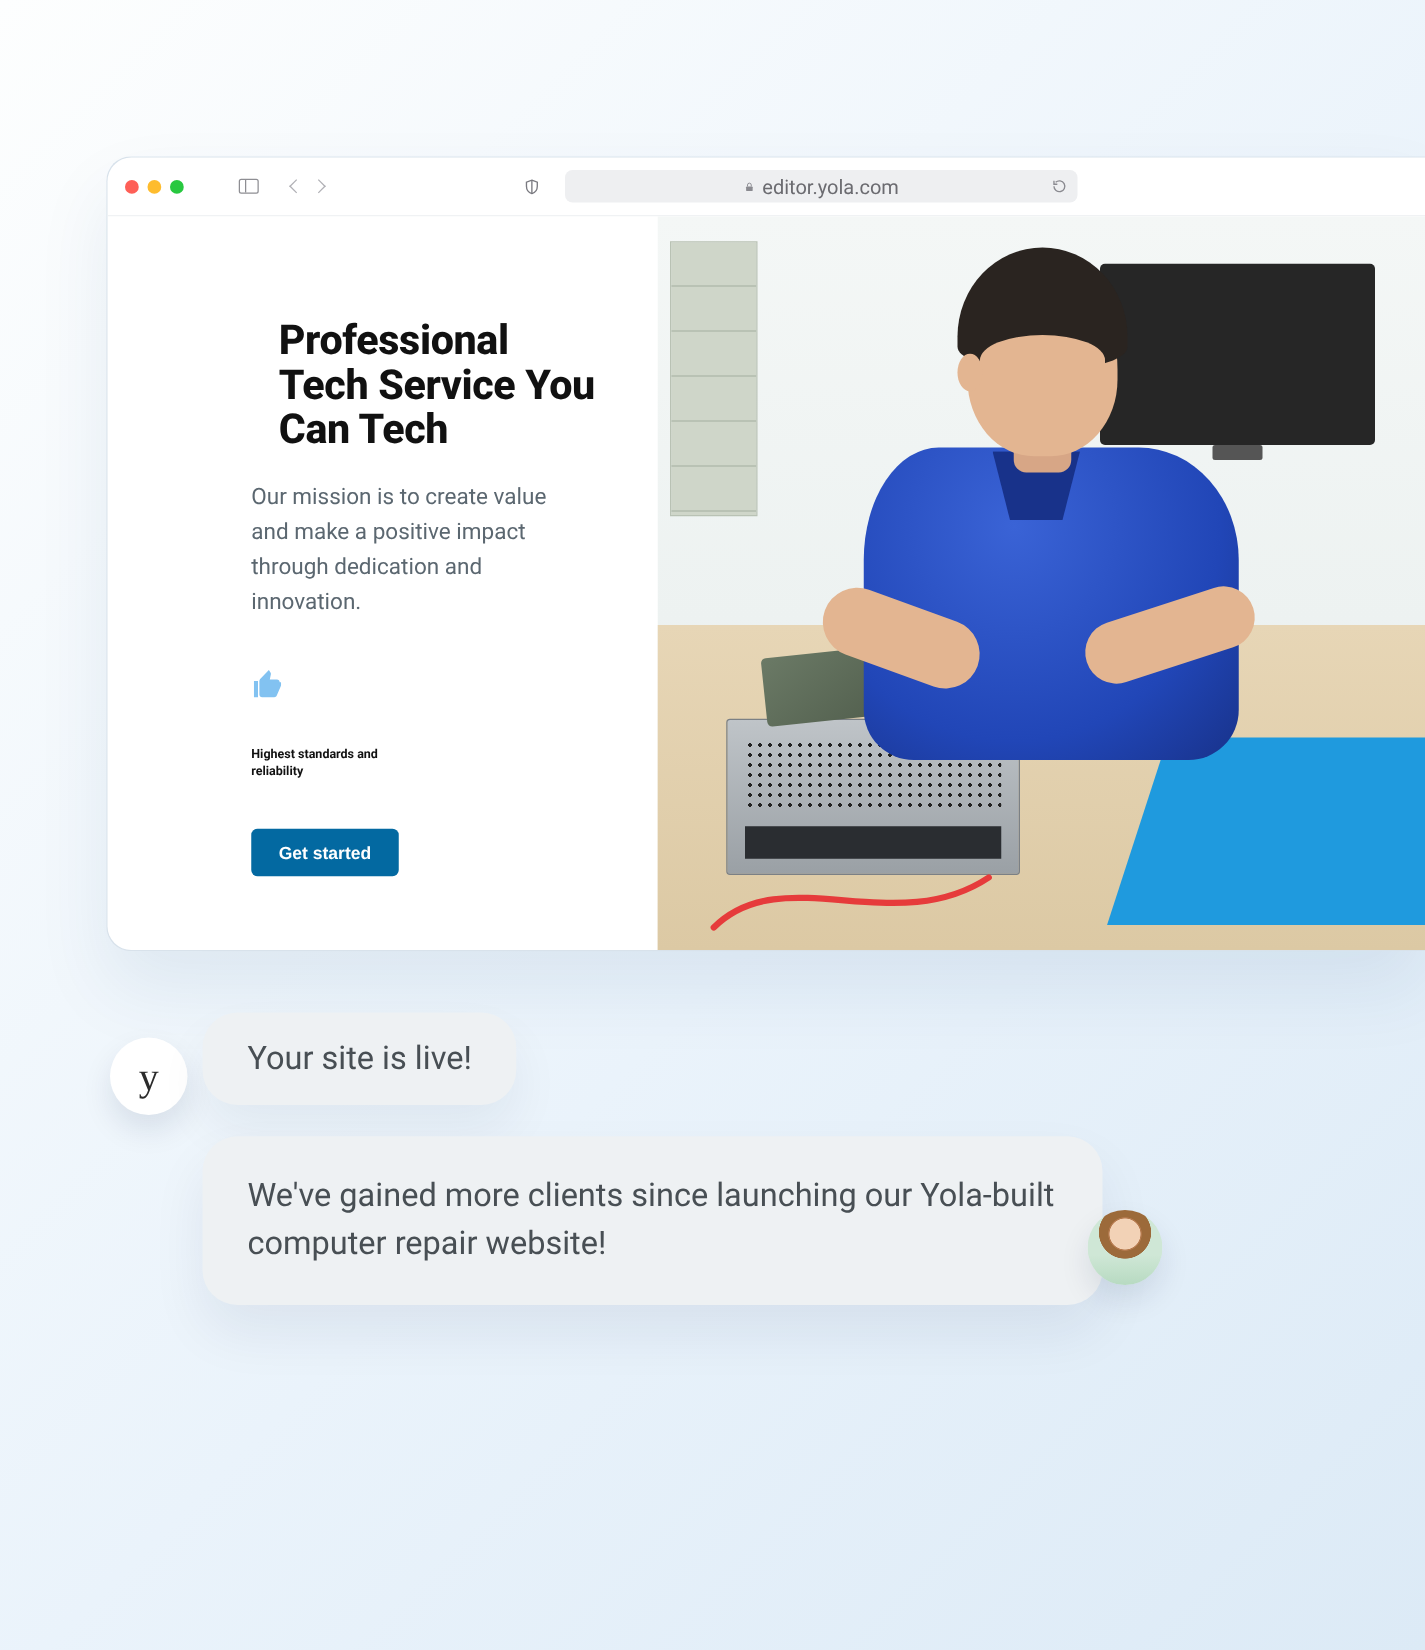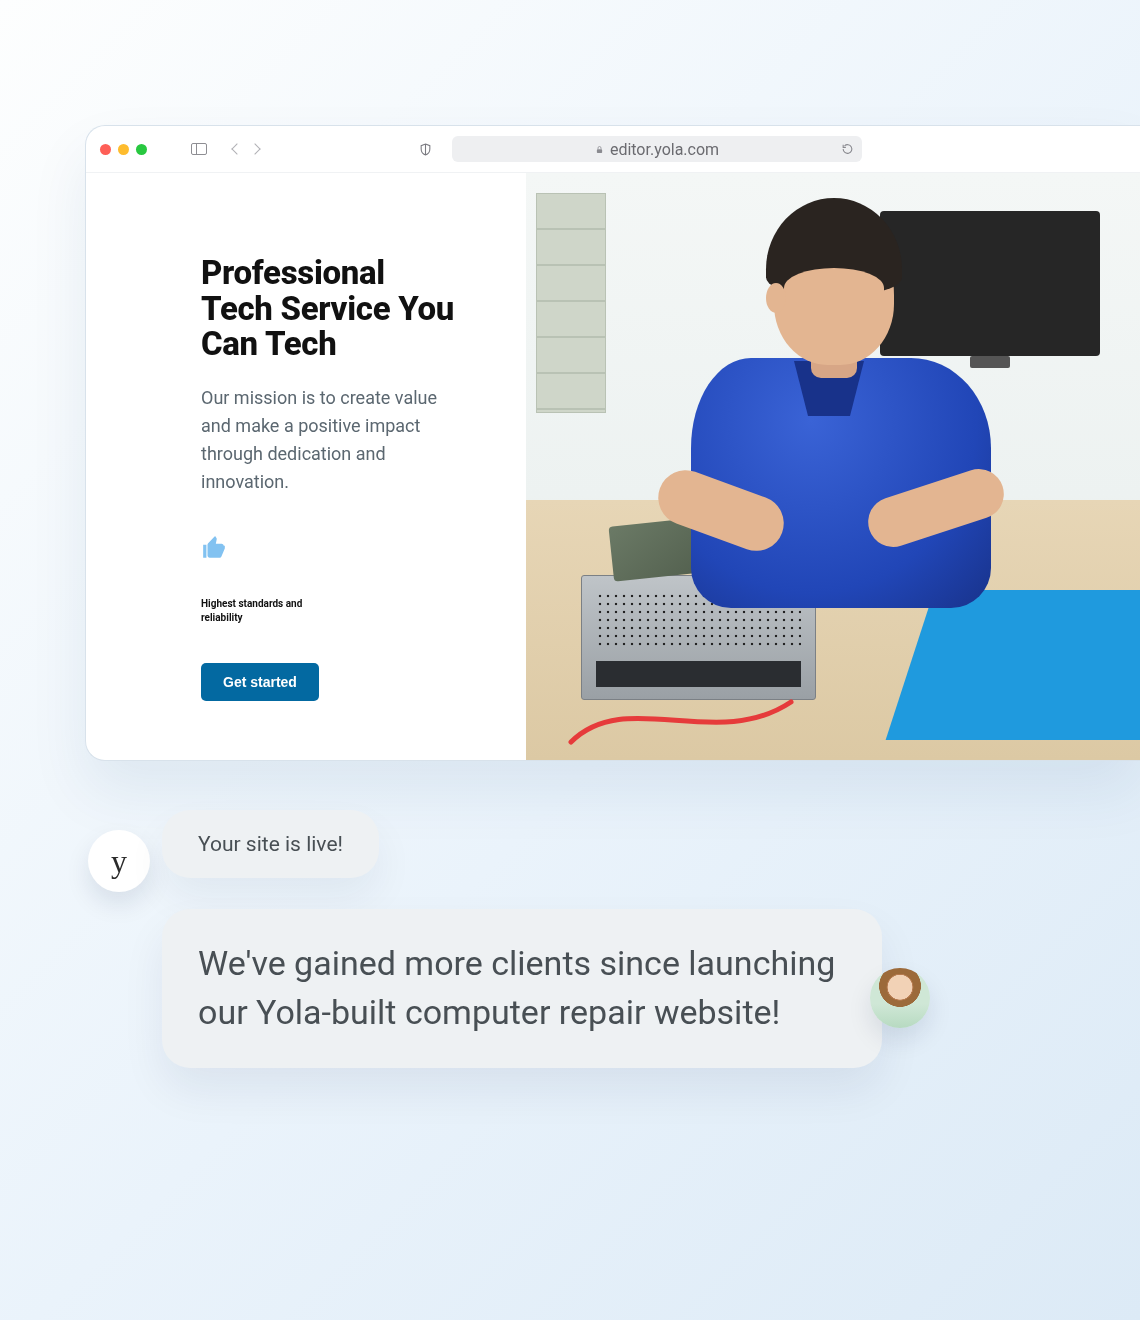--- a/index.html
+++ b/index.html
@@ -92,20 +92,21 @@
 .left-pane {
   width: 440px;
   padding: 82px 40px 0 115px;
 }
 .hero-title {
   font-size: 33px;
   font-weight: 800;
   line-height: 1.08;
   color: #111;
   letter-spacing: -0.3px;
+  margin-left: 22px;
 }
 .hero-sub {
   margin-top: 22px;
   font-size: 18px;
   line-height: 1.55;
   color: #5b6770;
   max-width: 260px;
 }
 .features {
   margin-top: 40px;
@@ -233,21 +234,21 @@
 
 
 .bubble1 {
   position:absolute;
   left:162px; top:810px;
   background:#eef1f3;
   border-radius: 28px;
   padding: 22px 36px;
   box-shadow: 0 20px 40px rgba(0,30,70,0.06);
 }
-.bubble1-text { font-size:21px; color:#484f54; }
+.bubble1-text { font-size:26px; color:#484f54; }
 
 .avatar-y {
   position:absolute;
   left:88px; top:830px;
   width:62px; height:62px;
   background:#ffffff;
   border-radius:50%;
   display:flex; align-items:center; justify-content:center;
   box-shadow: 0 12px 24px rgba(0,30,70,0.10);
   font-family: Georgia, 'Times New Roman', serif;
@@ -257,21 +258,21 @@
 
 .bubble2 {
   position:absolute;
   left:162px; top:909px;
   width:720px;
   background:#eef1f3;
   border-radius: 28px;
   padding: 30px 36px;
   box-shadow: 0 22px 44px rgba(0,30,70,0.07);
 }
-.bubble2-text { font-size:34px; line-height:1.45; color:#484f54; }
+.bubble2-text { font-size:26px; line-height:1.45; color:#484f54; }
 
 .avatar-user {
   position:absolute;
   left:870px; top:968px;
   width:60px; height:60px;
   border-radius:50%;
   overflow:hidden;
   box-shadow: 0 12px 24px rgba(0,30,70,0.10);
   background: radial-gradient(circle at 50% 32%, #f2d2b6 0 24%, #b57a4e 25% 26%, transparent 27%),
               radial-gradient(circle at 50% 30%, #9c6a3a 0 40%, transparent 41%),

